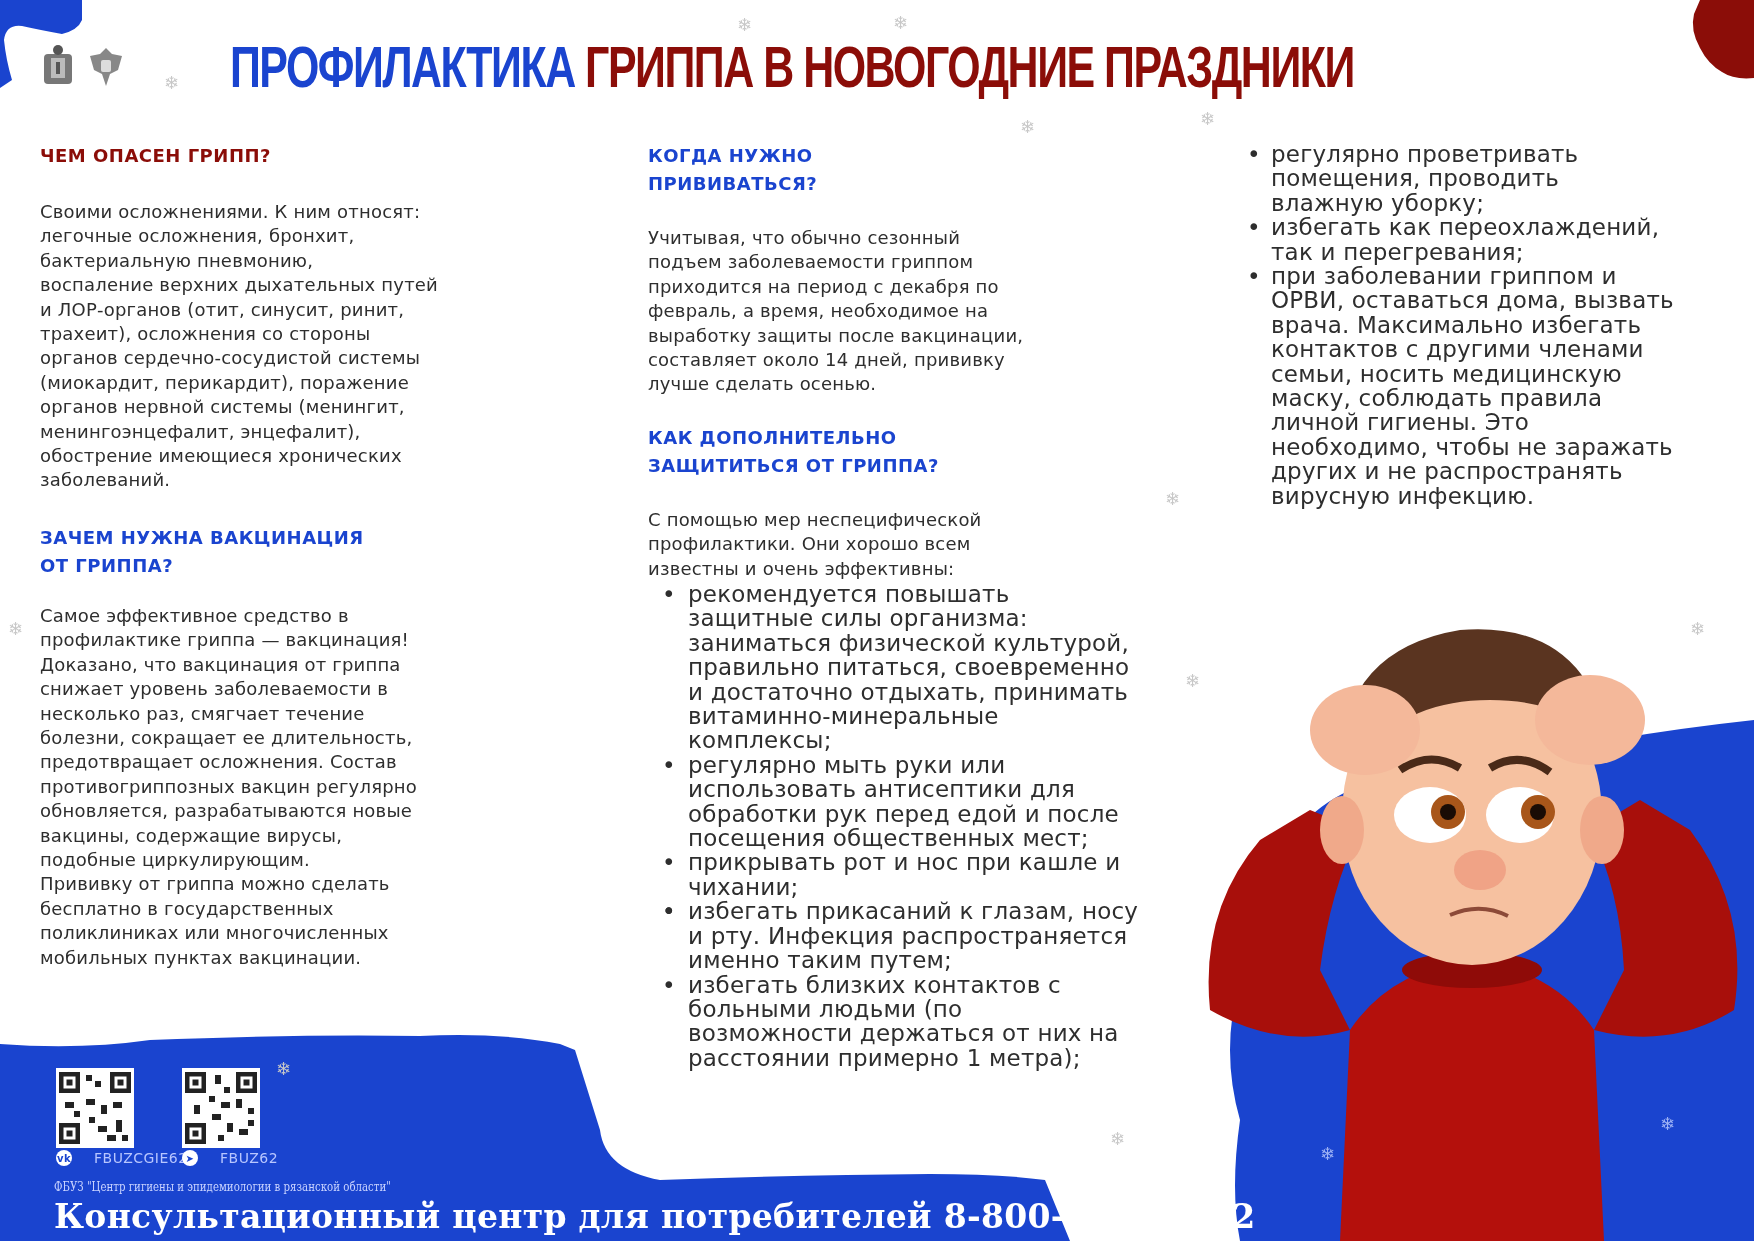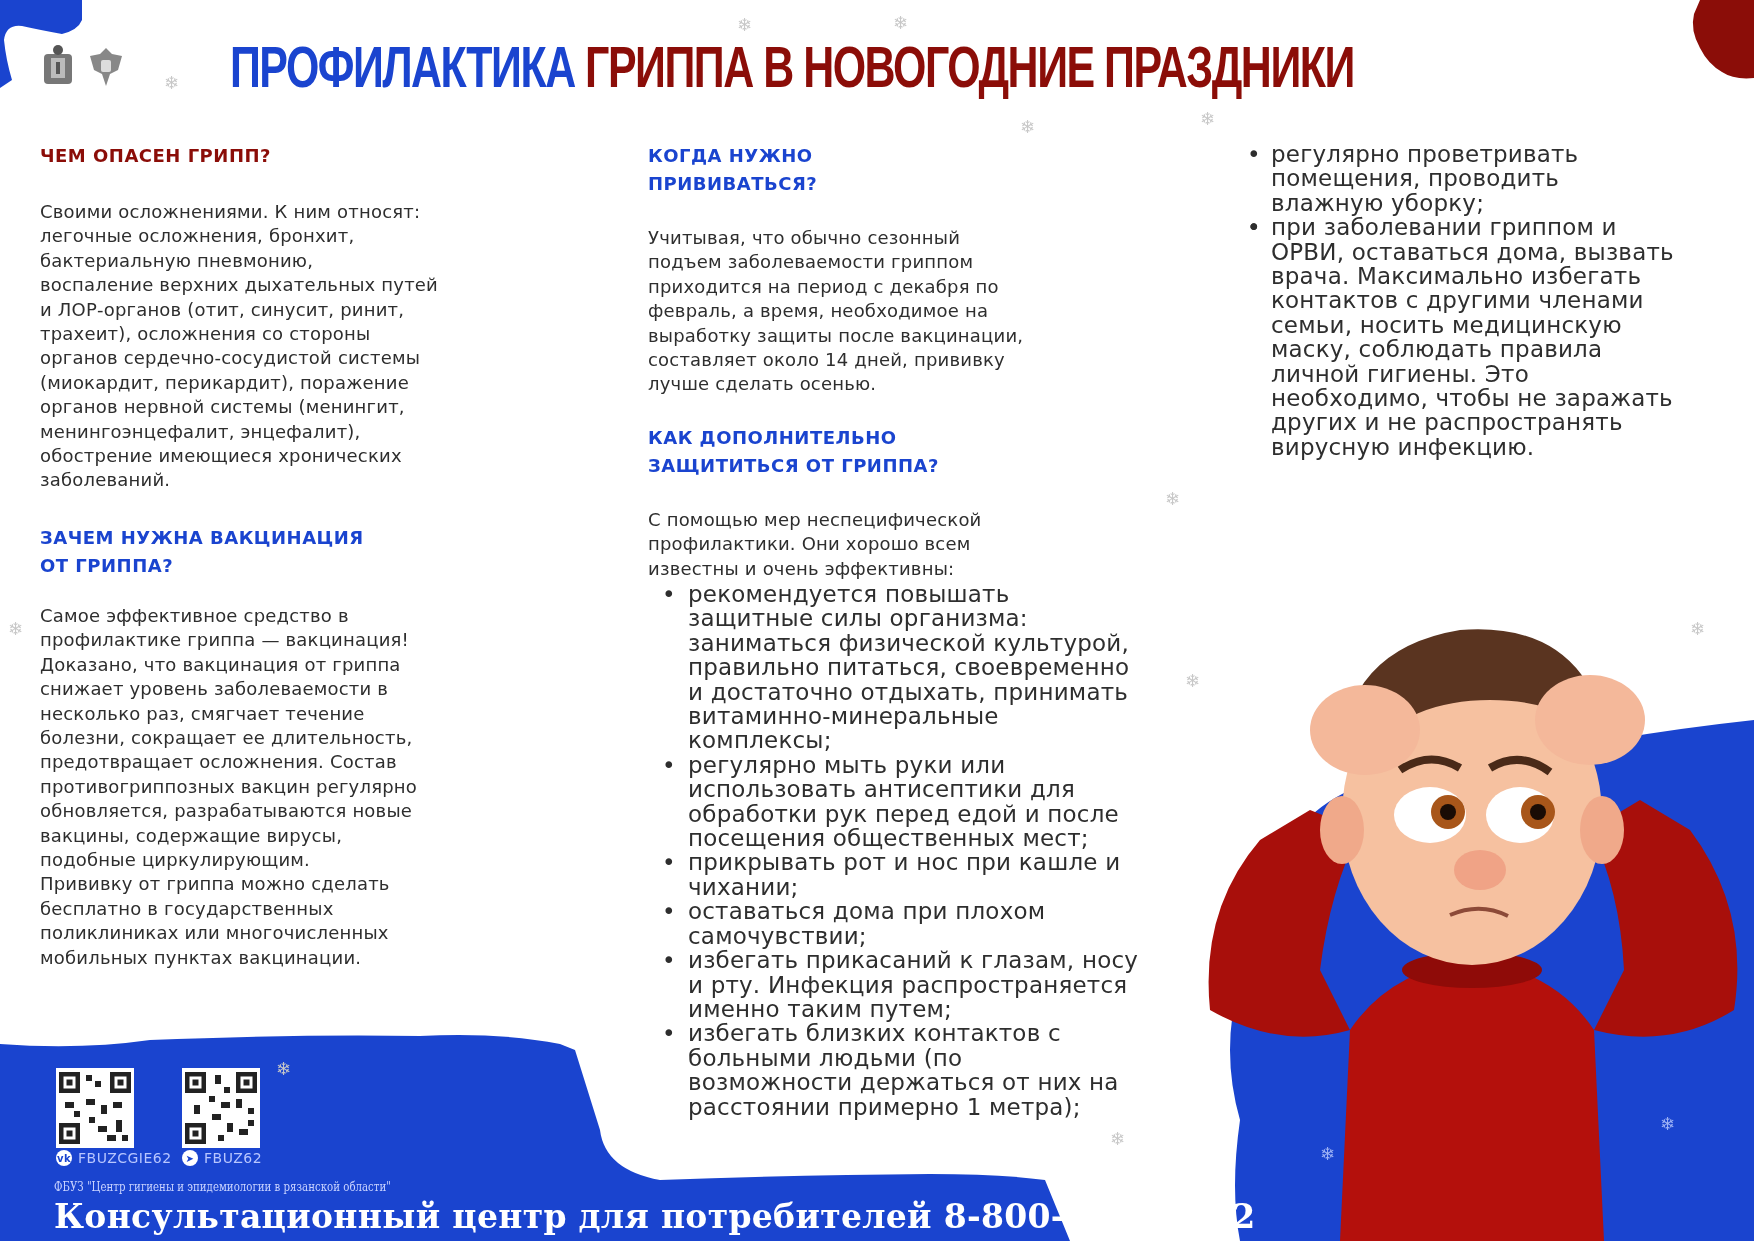--- a/index.html
+++ b/index.html
@@ -26,21 +26,21 @@
   ul.bul li{position:relative;padding-left:40px;font-family:"DejaVu Sans",sans-serif;font-size:23px;line-height:24.4px;color:#2e2e2e;white-space:pre-line;letter-spacing:0.2px;}
   ul.bul li .dot{position:absolute;left:14px;top:0;}
   .col1{left:40px;width:560px;}
   .col2{left:648px;width:540px;}
   .col3{left:1247px;width:500px;}
   ul.bul.c3 li{padding-left:24px;}
   ul.bul.c3 li .dot{left:0;}
   
   .qr{top:1068px;width:78px;height:80px;background:#fff;padding:0;}
   .qr svg{width:78px;height:80px;display:block;}
-  .social{top:1150px;font-family:"DejaVu Sans",sans-serif;font-size:14px;color:#b8c6ff;display:flex;align-items:center;gap:6px;letter-spacing:0.5px;}
+  .social{top:1150px;font-family:"DejaVu Sans",sans-serif;font-size:14px;color:#b8c6ff;display:flex;align-items:center;gap:22px;letter-spacing:0.5px;}
   .social .ico{width:16px;height:16px;border-radius:50%;background:#fff;color:#1a44cf;font-size:10px;font-weight:700;display:flex;align-items:center;justify-content:center;}
   .org{left:54px;top:1180px;font-family:"DejaVu Serif",serif;font-size:12px;color:#c9d3ff;transform:scaleX(0.85);transform-origin:left top;white-space:nowrap;}
   .consult{left:54px;top:1197px;font-family:"DejaVu Serif",serif;font-weight:700;font-size:33px;color:#ffffff;white-space:nowrap;letter-spacing:0.3px;}
   .snow{color:#c8c8c8;font-size:18px;line-height:18px;}
   .snow.w{color:#9fb3f5;}
   
   .boy{left:1190px;top:590px;width:564px;height:651px;}
 </style>
 </head>
 <body>
@@ -151,36 +151,36 @@
 правильно питаться, своевременно
 и достаточно отдыхать, принимать
 витаминно-минеральные
 комплексы;</span></li>
   <li><span class="dot">•</span><span>регулярно мыть руки или
 использовать антисептики для
 обработки рук перед едой и после
 посещения общественных мест;</span></li>
   <li><span class="dot">•</span><span>прикрывать рот и нос при кашле и
 чихании;</span></li>
-  <li><span class="dot">•</span><span>оставаться дома при плохом
-самочувствии;</span></li>
+  <li><span class="dot">•</span></li>
   <li><span class="dot">•</span><span>избегать прикасаний к глазам, носу
 и рту. Инфекция распространяется
 именно таким путем;</span></li>
   <li><span class="dot">•</span><span>избегать близких контактов с
 больными людьми (по
 возможности держаться от них на
 расстоянии примерно 1 метра);</span></li>
 </ul>
 
 <ul class="abs bul c3 col3" style="top:142px;">
   <li><span class="dot">•</span><span>регулярно проветривать
 помещения, проводить
 влажную уборку;</span></li>
-  <li><span class="dot">•</span></li>
+  <li><span class="dot">•</span><span>избегать как переохлаждений,
+так и перегревания;</span></li>
   <li><span class="dot">•</span><span>при заболевании гриппом и
 ОРВИ, оставаться дома, вызвать
 врача. Максимально избегать
 контактов с другими членами
 семьи, носить медицинскую
 маску, соблюдать правила
 личной гигиены. Это
 необходимо, чтобы не заражать
 других и не распространять
 вирусную инфекцию.</span></li>

